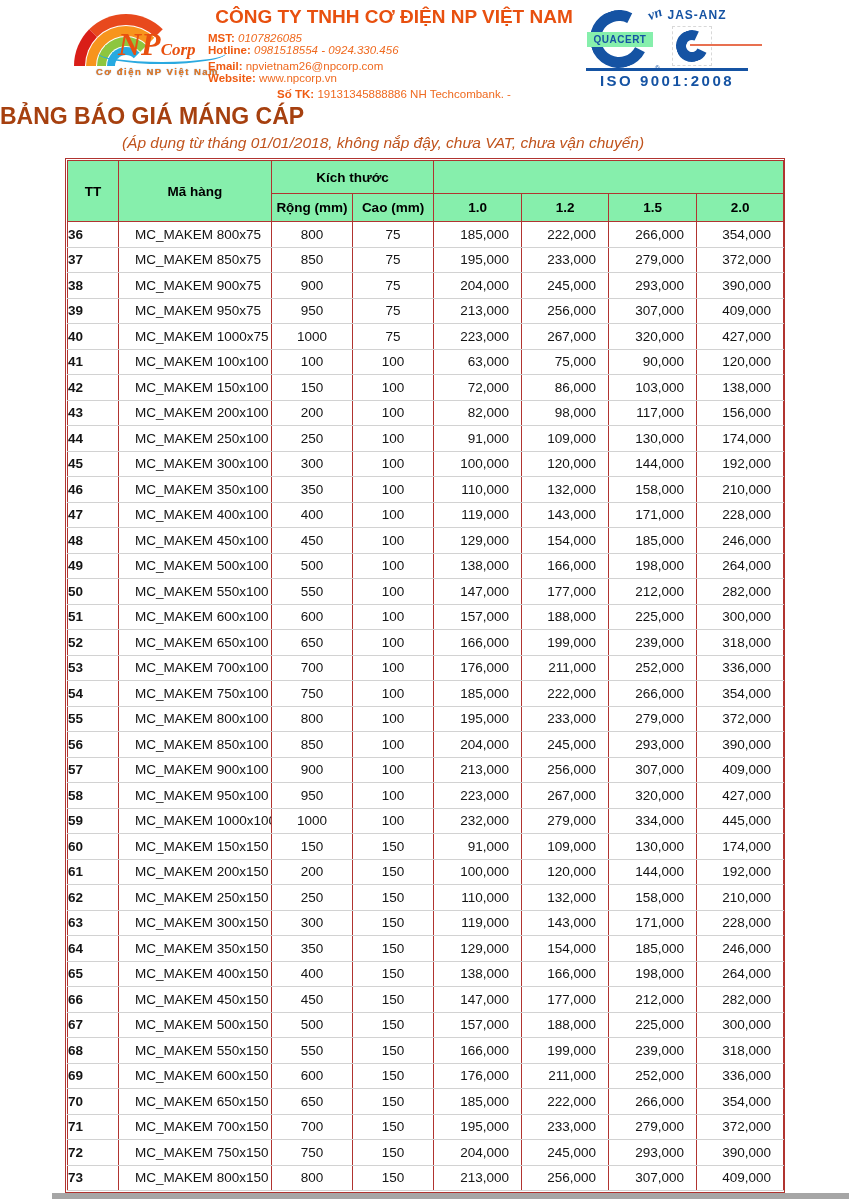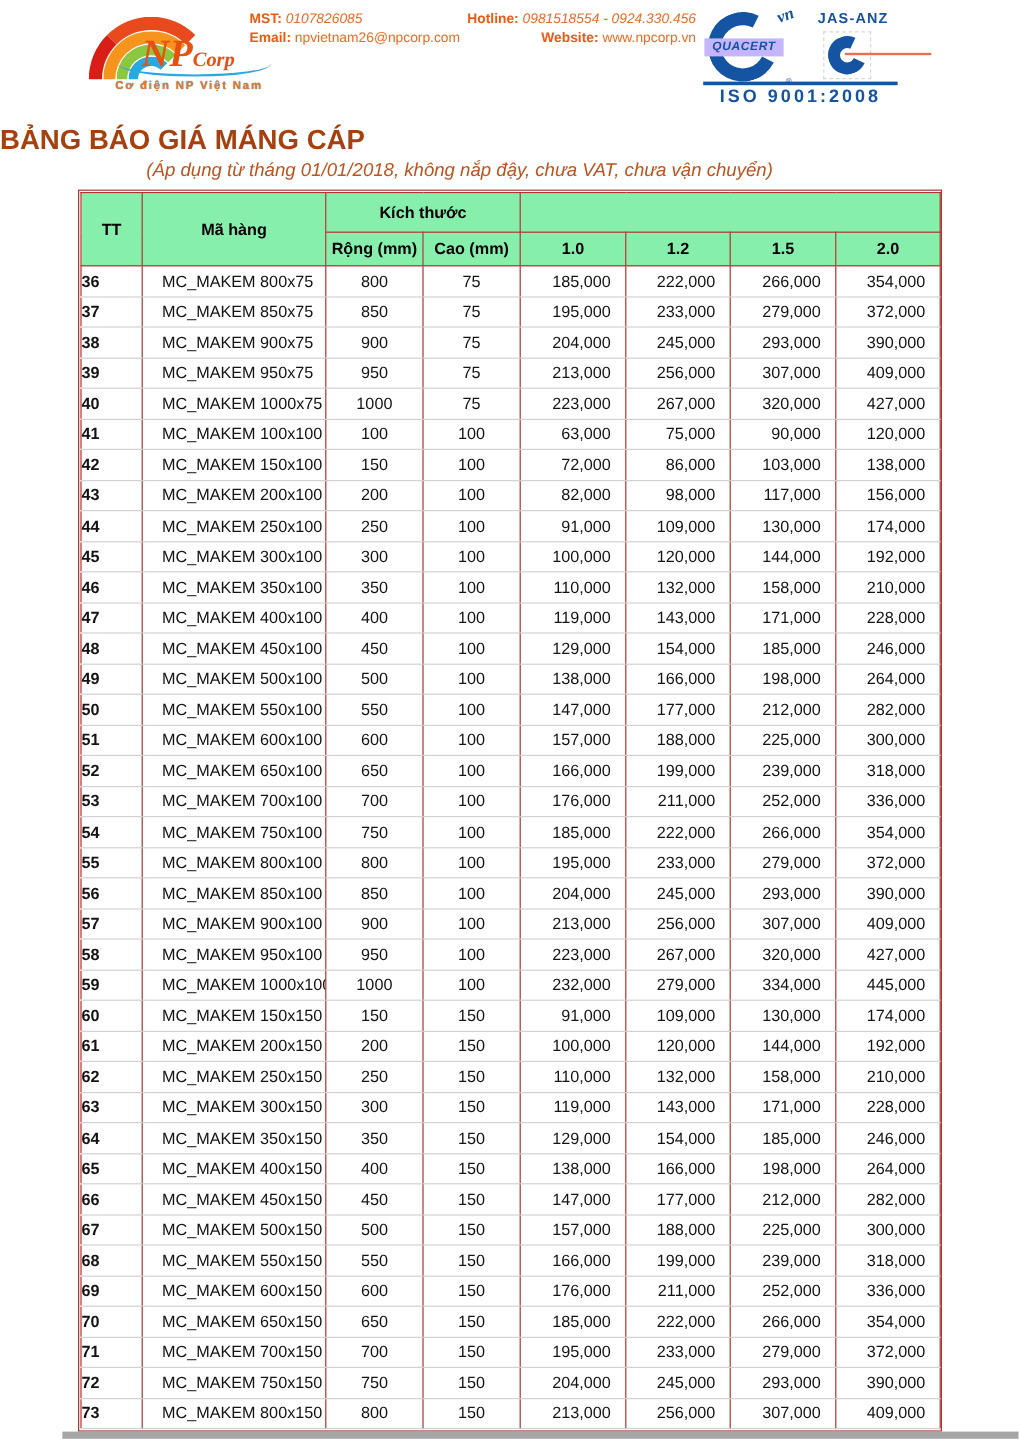--- a/index.html
+++ b/index.html
@@ -19,35 +19,35 @@
   .arc3 { width:58px;  height:58px;  left:27px; top:29px; border-width:9px;  border-top-color:#8dc63f; border-left-color:#8dc63f; }
   .arc4 { width:38px;  height:38px;  left:37px; top:39px; border-width:8px;  border-top-color:#27aae1; border-left-color:#27aae1; }
   .logo-np { position:absolute; left:48px; top:20px; font-family:"Liberation Serif", serif; font-style:italic; font-weight:bold; font-size:32px; color:#e8500f; line-height:1; }
   .logo-corp { font-size:17px; font-style:italic; font-weight:bold; color:#e8500f; }
   .logo-underline { position:absolute; left:28px; top:34px; width:128px; height:22px; border-bottom:2px solid #2aa9e0; border-radius:50%; }
   .logo-tagline { position:absolute; left:26px; top:58px; font-size:9.5px; font-weight:bold; color:#f07818; letter-spacing:1.5px; white-space:nowrap; text-shadow:0 0 1px #2a6fb8; }
 
   
   .cinfo { position:absolute; left:208px; top:6px; width:372px; color:#e8500f; }
   .cname { font-size:19px; font-weight:bold; text-align:center; white-space:nowrap; }
-  .crow { display:flex; justify-content:space-between; margin-top:4px; font-size:11.5px; }
+  .crow { display:flex; justify-content:space-between; margin-top:4px; font-size:11.5px;flex-direction:column; }
   .clabel { font-weight:bold; color:#ef5a10; }
   .cval { color:#ef6a20; }
   .ital { font-style:italic; }
   .caccount { text-align:center; margin-top:4px; font-size:11.5px; }
   .caccount2 { text-align:center; font-size:11.5px; color:#ef6a20; }
 
   
   .certs { position:absolute; left:586px; top:6px; width:200px; height:80px; }
   .quacert { position:absolute; left:4px; top:4px; width:64px; height:60px; }
   .qring { position:absolute; left:0; top:0; width:58px; height:58px; border-radius:50%; border:11px solid #1553a3; border-right-color:transparent; transform:rotate(-18deg); }
-  .qband { position:absolute; left:-3px; top:22px; width:66px; height:15px; background:#c4b5fd; display:flex; align-items:center; justify-content:center; font-size:10px; font-weight:bold; color:#1553a3; letter-spacing:0.5px;font-style:italic; }
+  .qband { position:absolute; left:-3px; top:22px; width:66px; height:15px; background:#86efac; display:flex; align-items:center; justify-content:center; font-size:10px; font-weight:bold; color:#1553a3; letter-spacing:0.5px; }
   .qvn { position:absolute; right:-8px; top:-4px; font-family:"Liberation Serif", serif; font-style:italic; font-weight:bold; font-size:14px; color:#1553a3; transform:rotate(-20deg); }
   .qreg { position:absolute; right:-6px; bottom:-2px; font-size:7px; color:#1553a3; }
-  .jasanz { position:absolute; left:86px; top:2px; width:78px; height:62px; }
+  .jasanz { position:absolute; left:72px; top:2px; width:78px; height:62px; }
   .jtext { font-size:12px; font-weight:bold; color:#1553a3; letter-spacing:1px; text-align:center; }
   .jmark { position:absolute; left:14px; top:18px; width:40px; height:40px; border:1px dashed #d8d8d8; }
   .jc { position:absolute; left:3px; top:3px; width:32px; height:32px; border-radius:50%; border:10px solid #1553a3; border-right-color:transparent; transform:rotate(-20deg); }
   .jline { position:absolute; left:32px; top:36px; width:72px; height:2px; background:#e87050; }
   .iso { position:absolute; left:0px; top:62px; width:162px; border-top:3px solid #1553a3; padding-top:1px; font-size:15px; font-weight:bold; color:#1553a3; letter-spacing:2.5px; text-align:center; white-space:nowrap; }
 
   
   .doc-title { position:absolute; left:0; top:103px; width:849px; font-size:23px; font-weight:bold; color:#a6400f; }
   .doc-subtitle { position:absolute; left:0; top:134px; width:766px; text-align:center; font-size:15.5px; font-style:italic; color:#c0531c; }
 
@@ -88,27 +88,31 @@
         <div class="arc arc2"></div>
         <div class="arc arc3"></div>
         <div class="arc arc4"></div>
       </div>
       <div class="logo-underline"></div>
       <div class="logo-np"><span>NP</span><span class="logo-corp">Corp</span></div>
       <div class="logo-tagline">Cơ điện NP Việt Nam</div>
     </div>
 
     <div class="cinfo">
+      <div class="cname">CÔNG TY TNHH CƠ ĐIỆN NP VIỆT NAM</div>
       <div class="crow">
         <span><span class="clabel">MST:</span> <span class="cval ital">0107826085</span></span>
         <span><span class="clabel">Hotline:</span> <span class="cval ital">0981518554 - 0924.330.456</span></span>
       </div>
       <div class="crow">
         <span><span class="clabel">Email:</span> <span class="cval">npvietnam26@npcorp.com</span></span>
         <span><span class="clabel">Website:</span> <span class="cval">www.npcorp.vn</span></span>
+      </div>
+      <div class="caccount">
+        <span class="clabel">Số TK:</span> <span class="cval">19131345888886 NH Techcombank. -</span>
       </div>
     </div>
 
     <div class="certs">
       <div class="quacert">
         <div class="qring"></div>
         <div class="qvn">vn</div>
         <div class="qband">QUACERT</div>
         <div class="qreg">®</div>
       </div>

